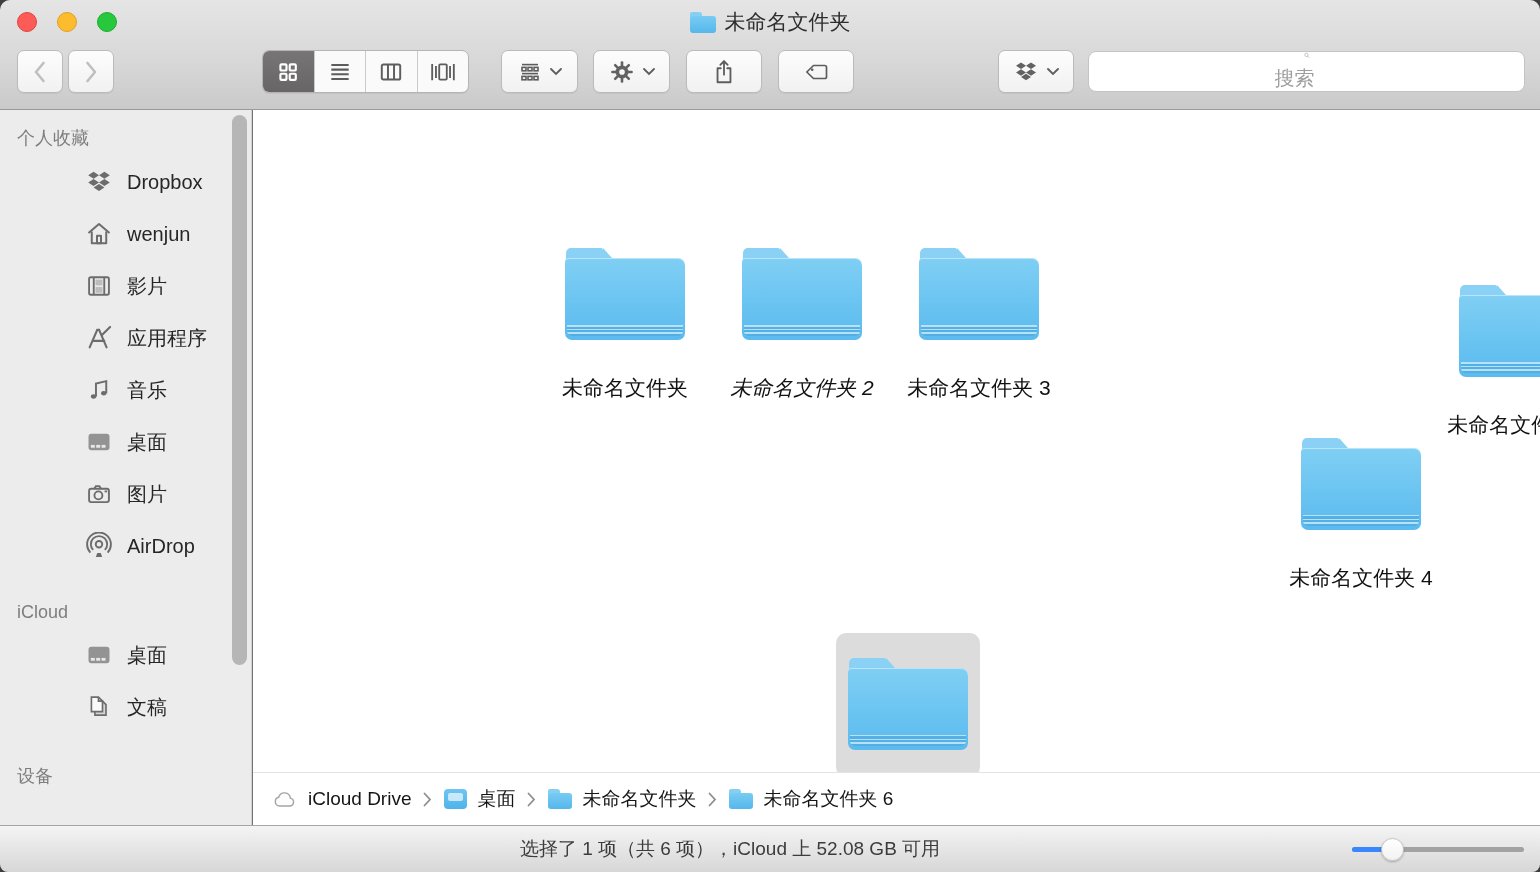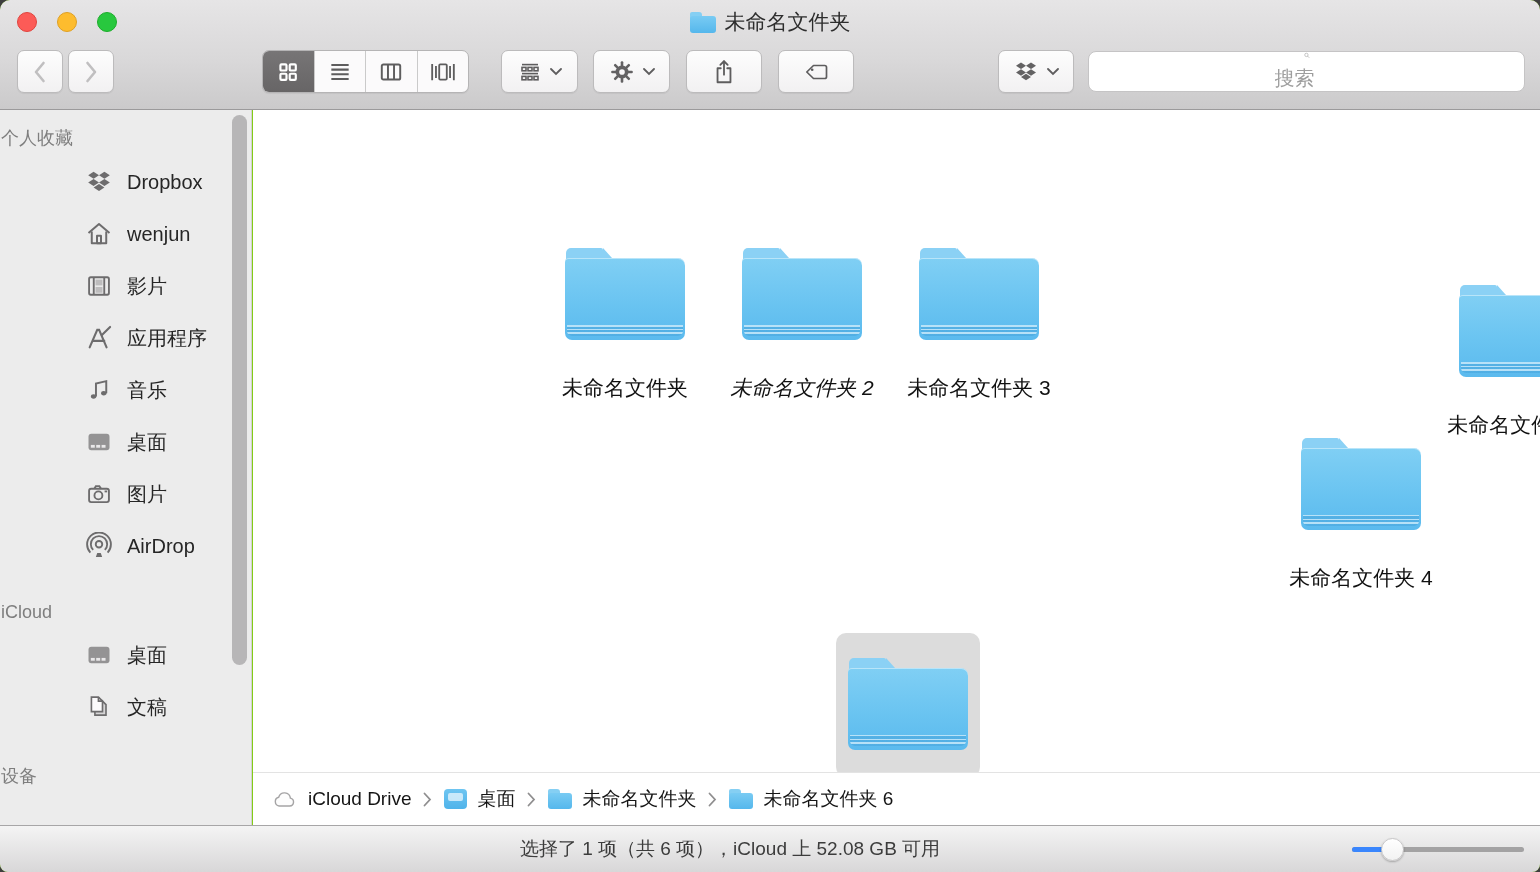--- a/index.html
+++ b/index.html
@@ -2,21 +2,21 @@
 <html><head>
 <meta charset="utf-8">
 <style>
   html,body{margin:0;padding:0;}
   body{
     width:1540px;height:872px;position:relative;overflow:hidden;
     background:#3e3e3e;
     font-family:"Liberation Sans","DejaVu Sans",sans-serif;
     -webkit-font-smoothing:antialiased;
   }
-  .window{position:absolute;inset:0;border-radius:10px 10px 8px 8px;overflow:hidden;background:#84cc16;}
+  .window{position:absolute;inset:0;border-radius:10px 10px 8px 8px;overflow:hidden;background:#737373;}
 
   
   .titlebar{
     position:absolute;left:0;top:0;right:0;height:110px;
     background:linear-gradient(180deg,#e6e5e6 0%,#d9d8d9 55%,#cbcacb 100%);
     border-bottom:1px solid #9b9a9b;box-sizing:border-box;
   }
   .traffic{position:absolute;left:17px;top:12px;display:flex;gap:20px;}
   .tl{width:20px;height:20px;border-radius:50%;box-sizing:border-box;}
   .tl.close{background:#fc5b57;border:1px solid #e0443e;}
@@ -61,21 +61,21 @@
     display:flex;align-items:center;justify-content:center;gap:7px;flex-direction:column;
   }
   .search input{border:none;outline:none;background:transparent;font-size:20px;width:64px;color:#333;font-family:inherit;}
   .search input::placeholder{color:#9e9e9e;}
 
   
   .sidebar{
     position:absolute;left:0;top:110px;bottom:47px;width:252px;box-sizing:border-box;
     background:#ececec;border-right:1px solid #d2d1d2;overflow:hidden;
   }
-  .sb-h{margin:16px 0 6px 1px;font-size:18px;font-weight:500;color:#7e7e7e;}
+  .sb-h{margin:16px 0 6px 17px;font-size:18px;font-weight:500;color:#7e7e7e;}
   .sb-h.icloud{margin-top:30px;}
   .sb-h.devices{margin-top:31px;}
   .sb-item{height:52px;display:flex;align-items:center;padding-left:36px;gap:13px;font-size:20px;color:#262626;margin-left:48px;}
   .sb-ic{width:30px;height:30px;flex:0 0 auto;display:flex;align-items:center;justify-content:center;}
   .sb-scroll{position:absolute;right:4px;top:5px;width:15px;height:550px;border-radius:8px;background:#b7b6b7;}
 
   
   .content{position:absolute;left:253px;top:110px;right:0;bottom:100px;background:#fff;}
 
   .file-item{position:absolute;width:120px;}

